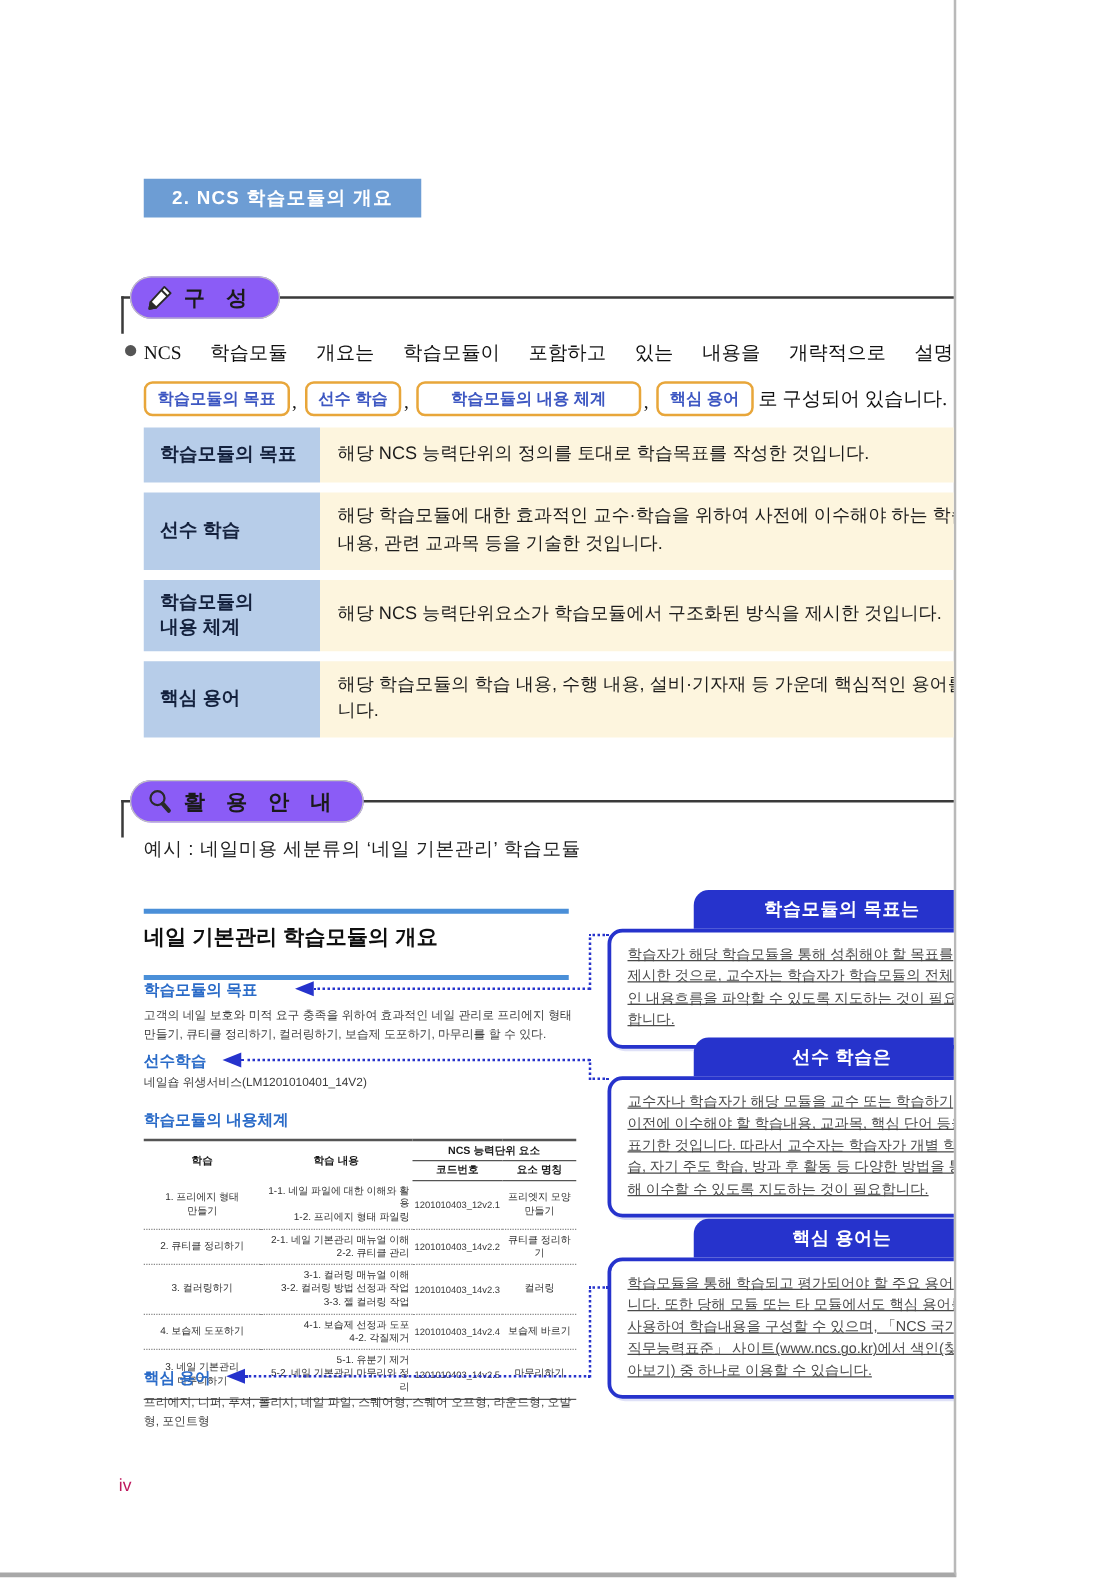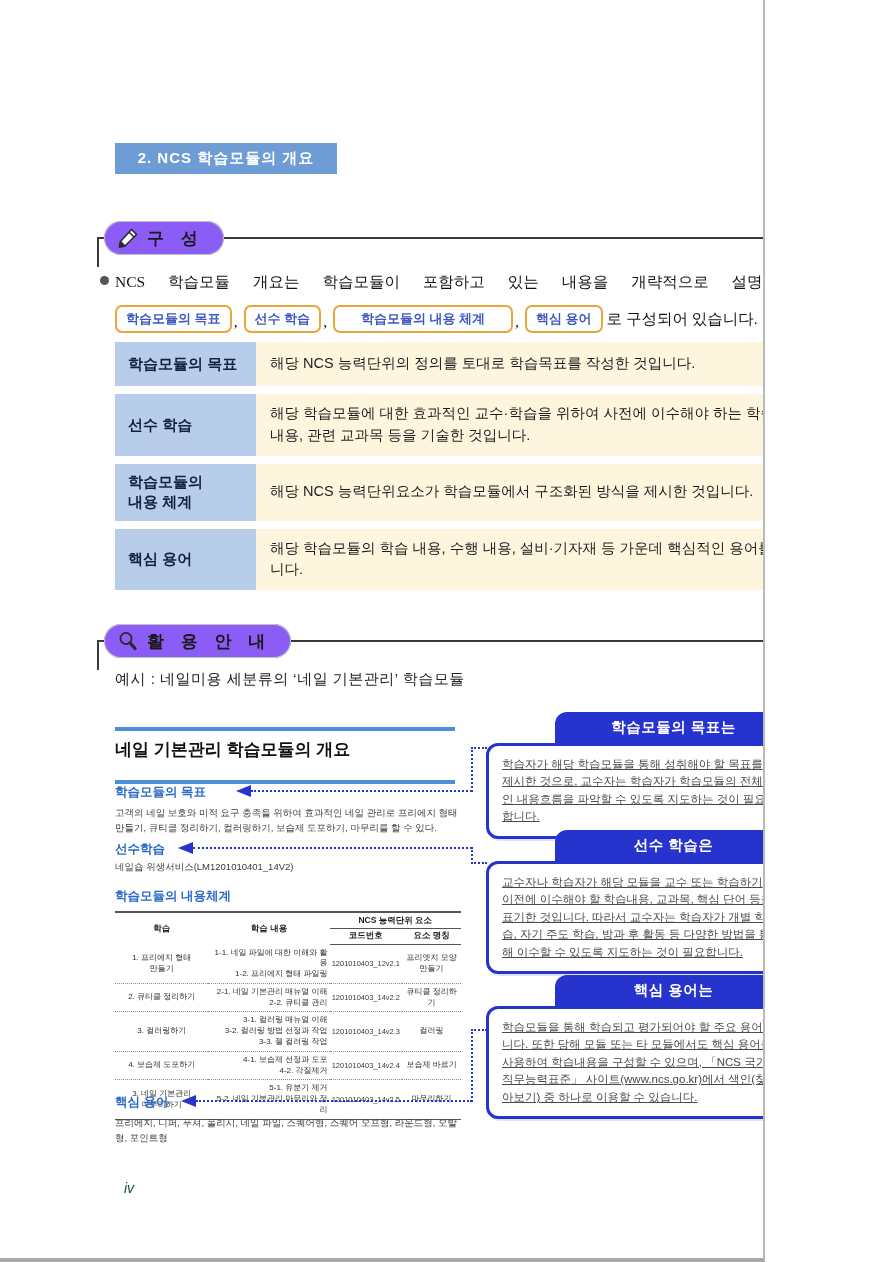--- a/index.html
+++ b/index.html
@@ -163,21 +163,21 @@
   .c1s { left:471px; top:747px; width:16px; }
   .c2h { left:193px; top:847px; width:279px; }
   .c2v { left:471px; top:847px; height:17px; }
   .c2s { left:471px; top:862px; width:16px; }
   .c3h { left:196px; top:1100px; width:276px; }
   .c3v { left:471px; top:1029px; height:73px; }
   .c3s { left:471px; top:1029px; width:16px; }
 
   
   .page-number {
-    position:absolute; left:124px; top:1180px; font-size:14px; color:#14532d;font-style:italic;
+    position:absolute; left:95px; top:1180px; font-size:14px; color:#be185d;
   }
   .prelined { white-space:pre-line; }
 </style>
 </head>
 <body>
 
 <div class="page">
 
   <div class="title-badge">2. NCS 학습모듈의 개요</div>
 

